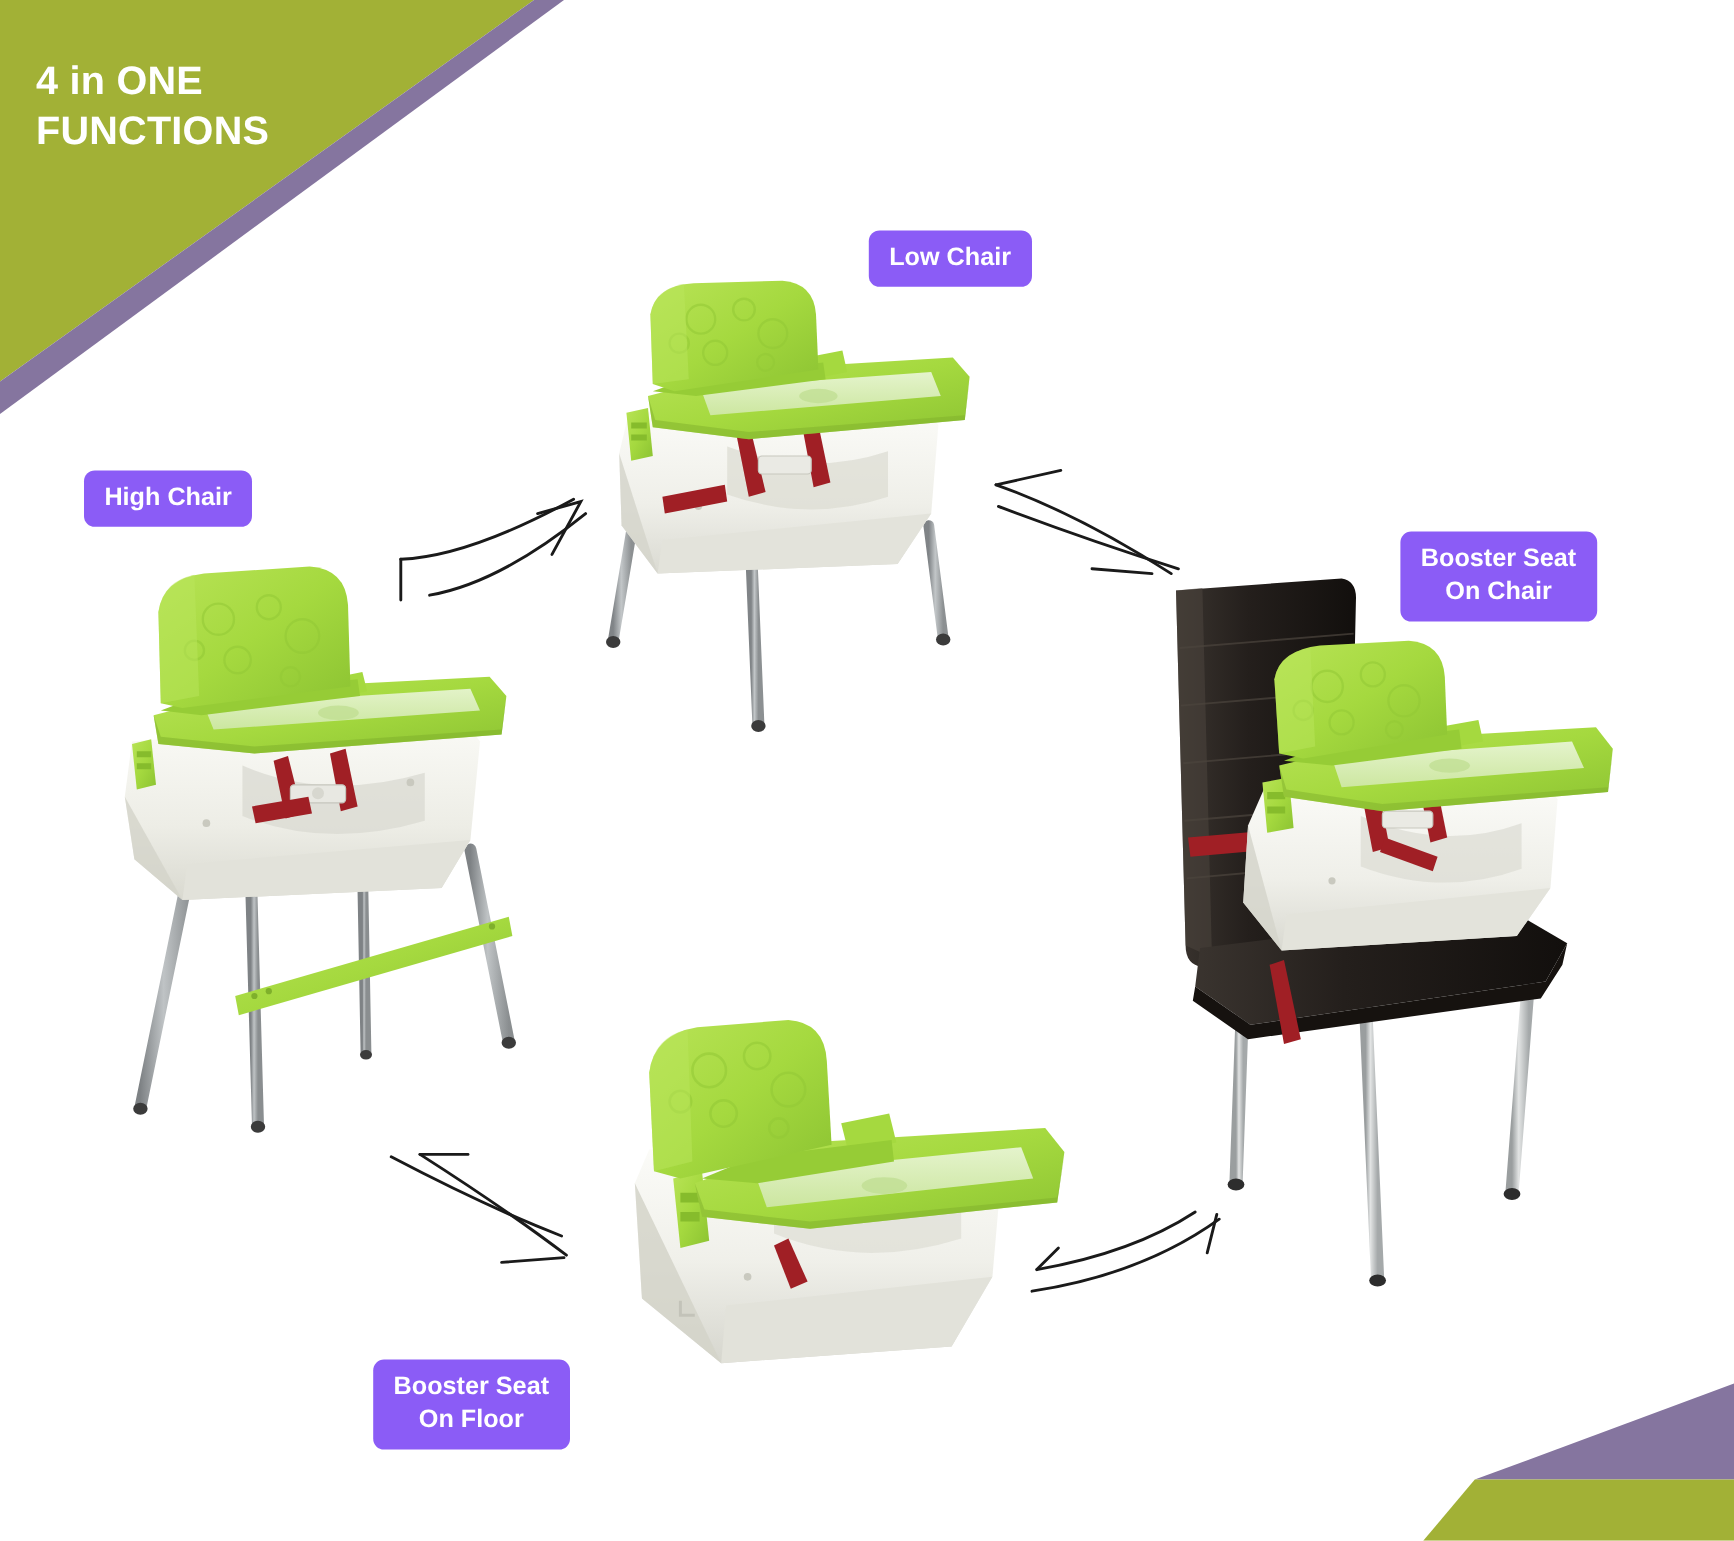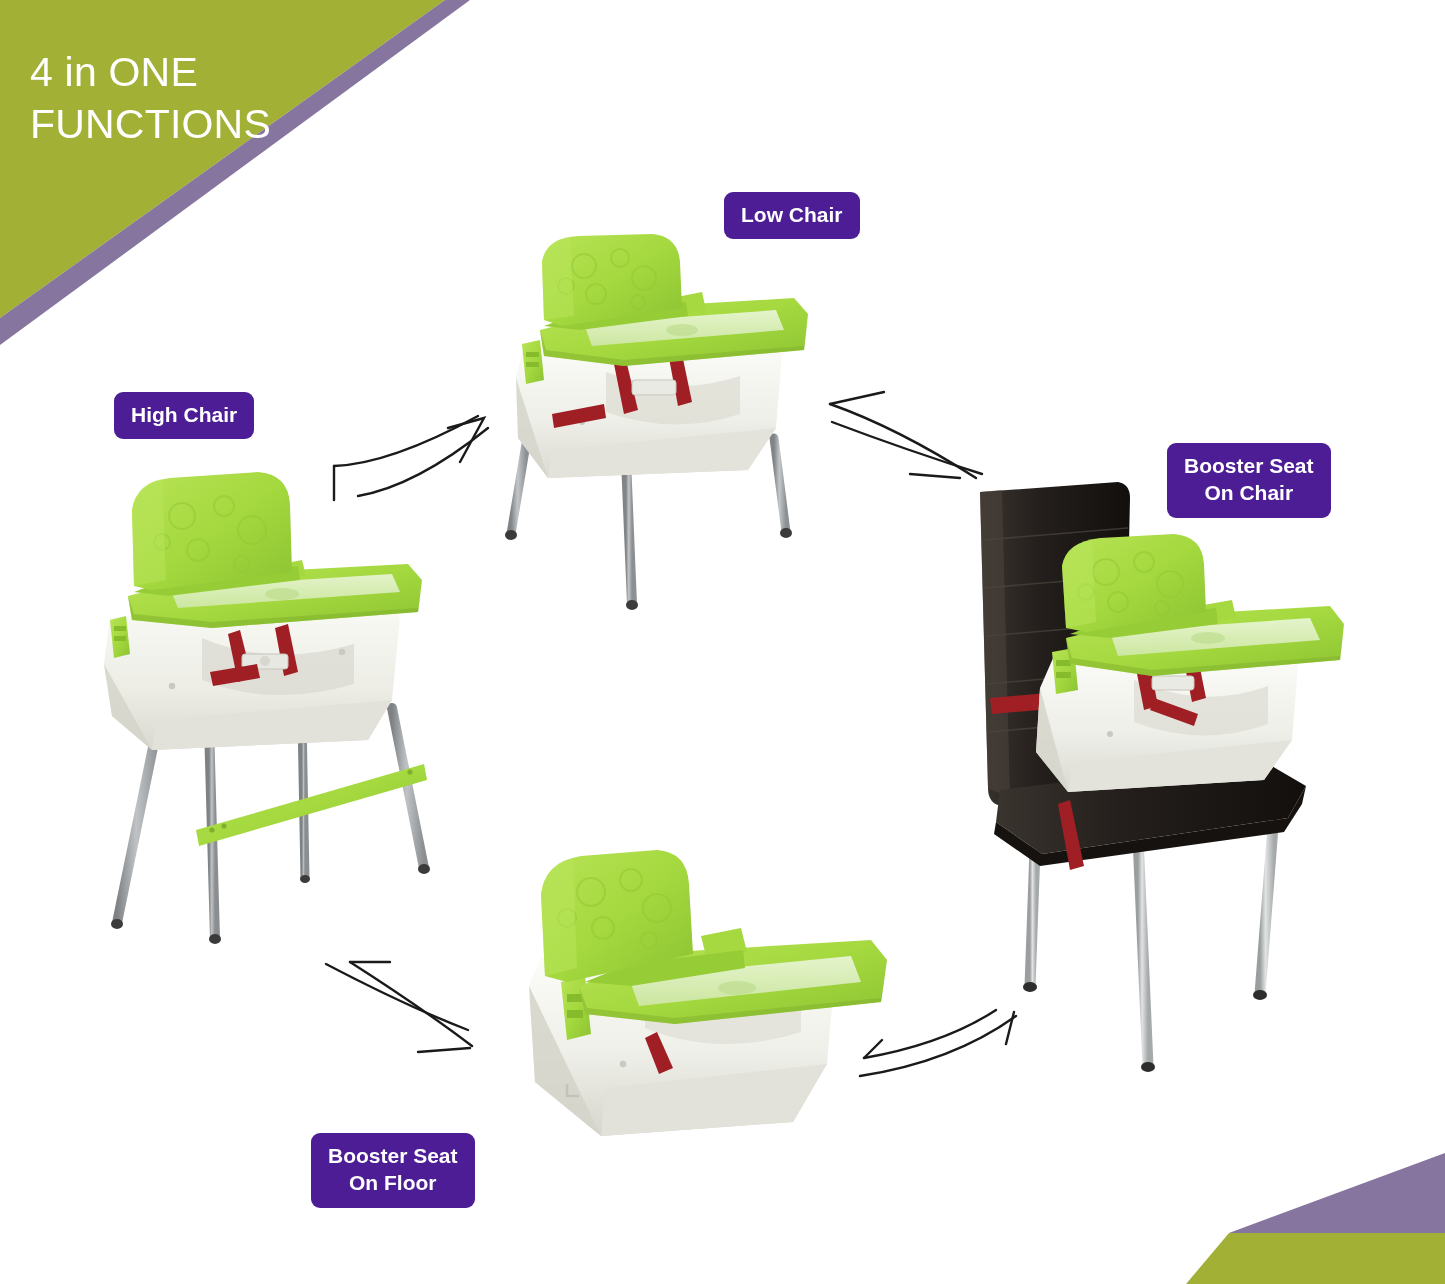--- a/index.html
+++ b/index.html
@@ -8,36 +8,36 @@
     width:1445px;height:1284px;position:relative;overflow:hidden;
     background:#ffffff;
   }
   #stage{position:absolute;inset:0;width:1445px;height:1284px;}
 
   
   .corner-svg{position:absolute;left:0;top:0;width:1445px;height:1284px;pointer-events:none;}
 
   .banner-title{
     position:absolute;left:30px;top:46px;
-    color:#ffffff;font-weight:normal;font-size:41px;line-height:1.27;
+    color:#ffffff;font-weight:bold;font-size:33px;line-height:1.27;
     letter-spacing:.2px;white-space:pre-line;z-index:6;
   }
 
   
   .pill{
-    position:absolute;background:#4c1d95;border-radius:9px;
+    position:absolute;background:#8b5cf6;border-radius:9px;
     color:#fff;font-weight:bold;font-size:21px;line-height:1.30;
     padding:9px 17px 11px 17px;z-index:8;white-space:pre-line;
     box-sizing:border-box;
   }
   .pill.center{text-align:center;}
   .pill.left{text-align:center;}
 
   #pill-low   {left:724px;  top:192px;}
-  #pill-high  {left:70px;   top:392px;margin-left:44px;}
+  #pill-high  {left:70px;   top:392px;}
   #pill-bchair{left:1167px; top:443px;}
   #pill-bfloor{left:311px;  top:1133px;}
 
   
   .product{position:absolute;z-index:4;}
   #prod-high   {left:92px;  top:468px;  width:350px;height:480px;}
   #prod-low    {left:486px; top:232px;  width:330px;height:380px;}
   #prod-bchair {left:958px; top:466px;  width:390px;height:620px;}
   #prod-bfloor {left:505px; top:836px;  width:390px;height:320px;}
   .product svg{display:block;width:100%;height:100%;}

